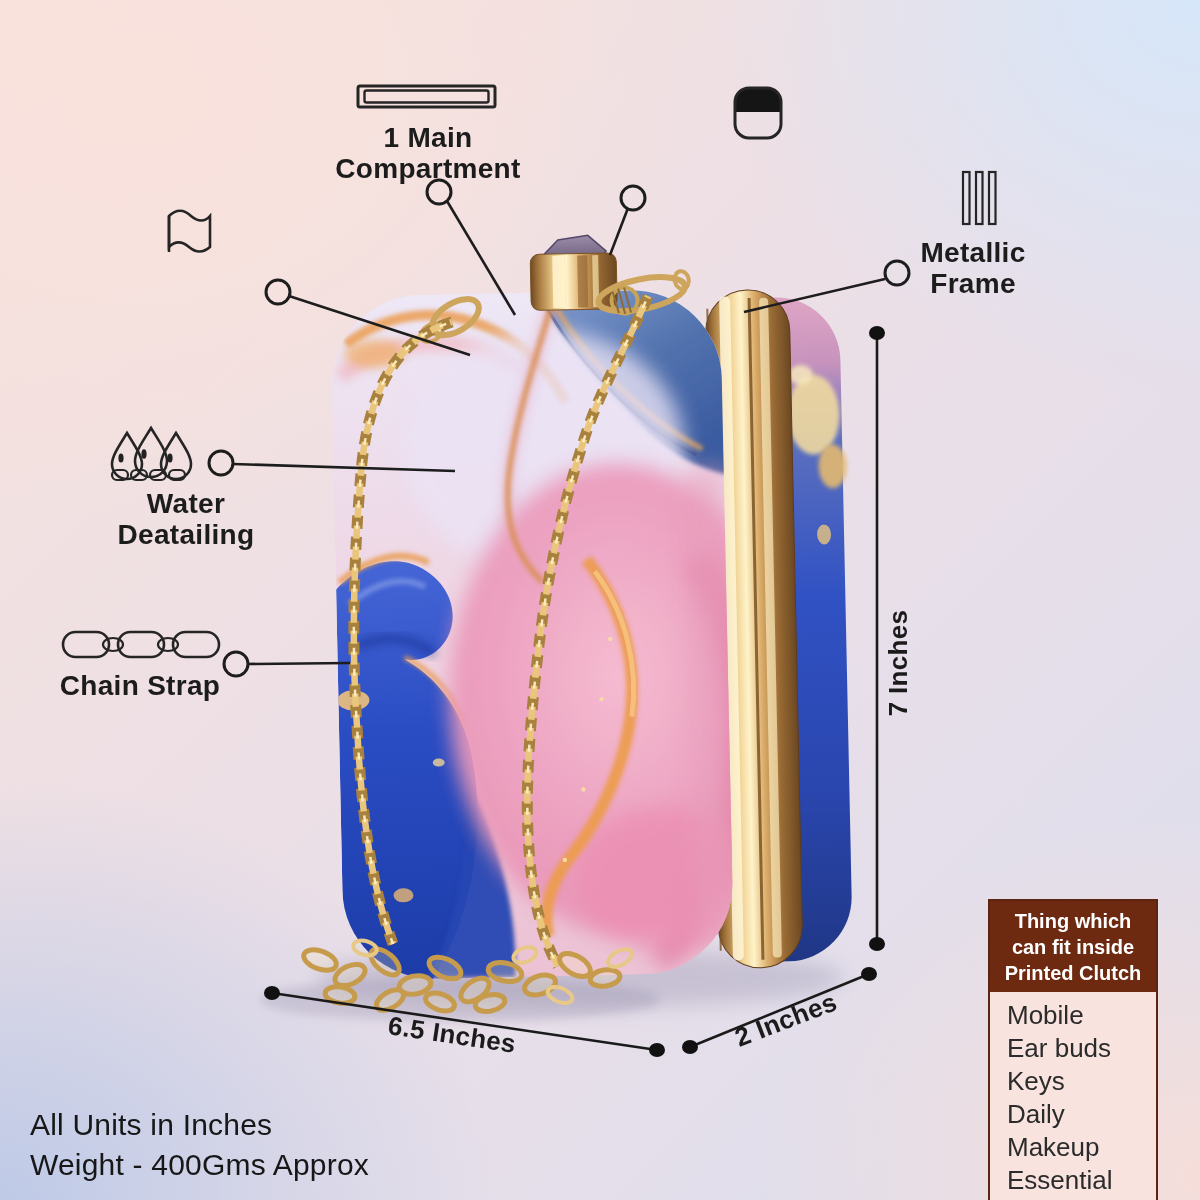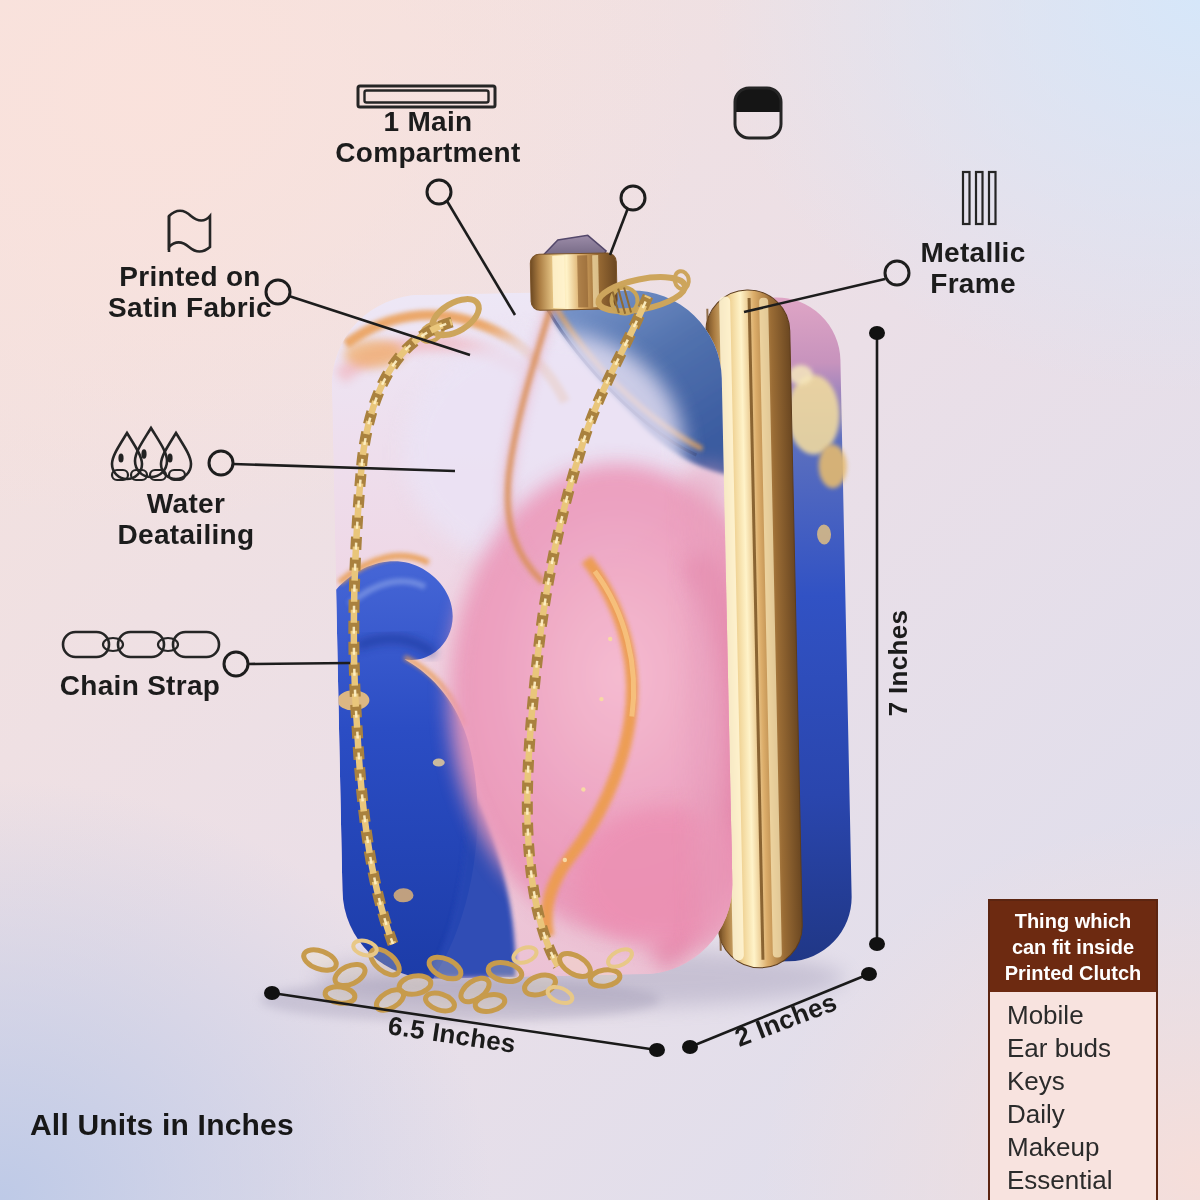--- a/index.html
+++ b/index.html
@@ -17,21 +17,21 @@
   .feature{
     position:absolute;z-index:2;text-align:center;font-weight:bold;
     font-size:28px;line-height:31px;color:#1c1c1c;letter-spacing:.3px;
     transform:translateX(-50%);white-space:nowrap;
   }
   .dim{
     position:absolute;z-index:2;font-weight:bold;font-size:26px;color:#1b1b1b;
     white-space:nowrap;letter-spacing:.3px;
   }
   .footer{
-    position:absolute;left:30px;top:1105px;z-index:2;font-weight:bold;
+    position:absolute;left:30px;top:1105px;z-index:2;font-weight:normal;
     font-size:30px;line-height:40px;color:#171717;letter-spacing:.2px;
   }
   .fitbox{
     position:absolute;left:988px;top:899px;width:170px;z-index:2;
     border:2px solid #5C2511;box-sizing:border-box;
   }
   .fitbox-header{
     background:#6D2A11;color:#ffffff;font-weight:bold;font-size:20px;
     line-height:26px;text-align:center;padding:7px 2px 6px 2px;
   }
@@ -286,48 +286,45 @@
       <g>
         <rect class="icon-stroke" x="63" y="632" width="46" height="25" rx="12.5" stroke-width="2.6"></rect>
         <rect class="icon-stroke" x="118" y="632" width="46" height="25" rx="12.5" stroke-width="2.6"></rect>
         <rect class="icon-stroke" x="173" y="632" width="46" height="25" rx="12.5" stroke-width="2.6"></rect>
         <ellipse class="icon-stroke" cx="113" cy="644.5" rx="10" ry="6.5" stroke-width="2.2"></ellipse>
         <ellipse class="icon-stroke" cx="168" cy="644.5" rx="10" ry="6.5" stroke-width="2.2"></ellipse>
       </g>
     </g>
   </svg>
 
-  <div class="feature" style="left:428px;top:106px;">
+  <div class="feature" style="left:428px;top:122px;">
     <div>1 Main</div>
     <div>Compartment</div>
   </div>
   <div class="feature" style="left:757px;top:148px;">
   </div>
   <div class="feature" style="left:973px;top:237px;">
     <div>Metallic</div>
     <div>Frame</div>
   </div>
-  <div class="feature" style="left:190px;top:261px;">
-    <div>Printed on</div>
-    <div>Satin Fabric</div>
-  </div>
   <div class="feature" style="left:150px;top:488px;margin-left:36px;">
     <div>Water</div>
     <div>Deatailing</div>
   </div>
   <div class="feature" style="left:140px;top:670px;">
     <div>Chain Strap</div>
   </div>
 
   <div class="dim" style="left:898px;top:663px;transform:translate(-50%,-50%) rotate(-90deg);">7 Inches</div>
   <div class="dim" style="left:452px;top:1035px;transform:translate(-50%,-50%) rotate(8.5deg);">6.5 Inches</div>
   <div class="dim" style="left:786px;top:1020px;transform:translate(-50%,-50%) rotate(-21deg);">2 Inches</div>
 
   <div class="footer">
     <div>All Units in Inches</div>
+    <div>Weight - 400Gms Approx</div>
   </div>
 
   <div class="fitbox">
     <div class="fitbox-header">
       <div>Thing which</div>
       <div>can fit inside</div>
       <div>Printed Clutch</div>
     </div>
     <div class="fitbox-body">
       <div class="fit-item">Mobile</div>

